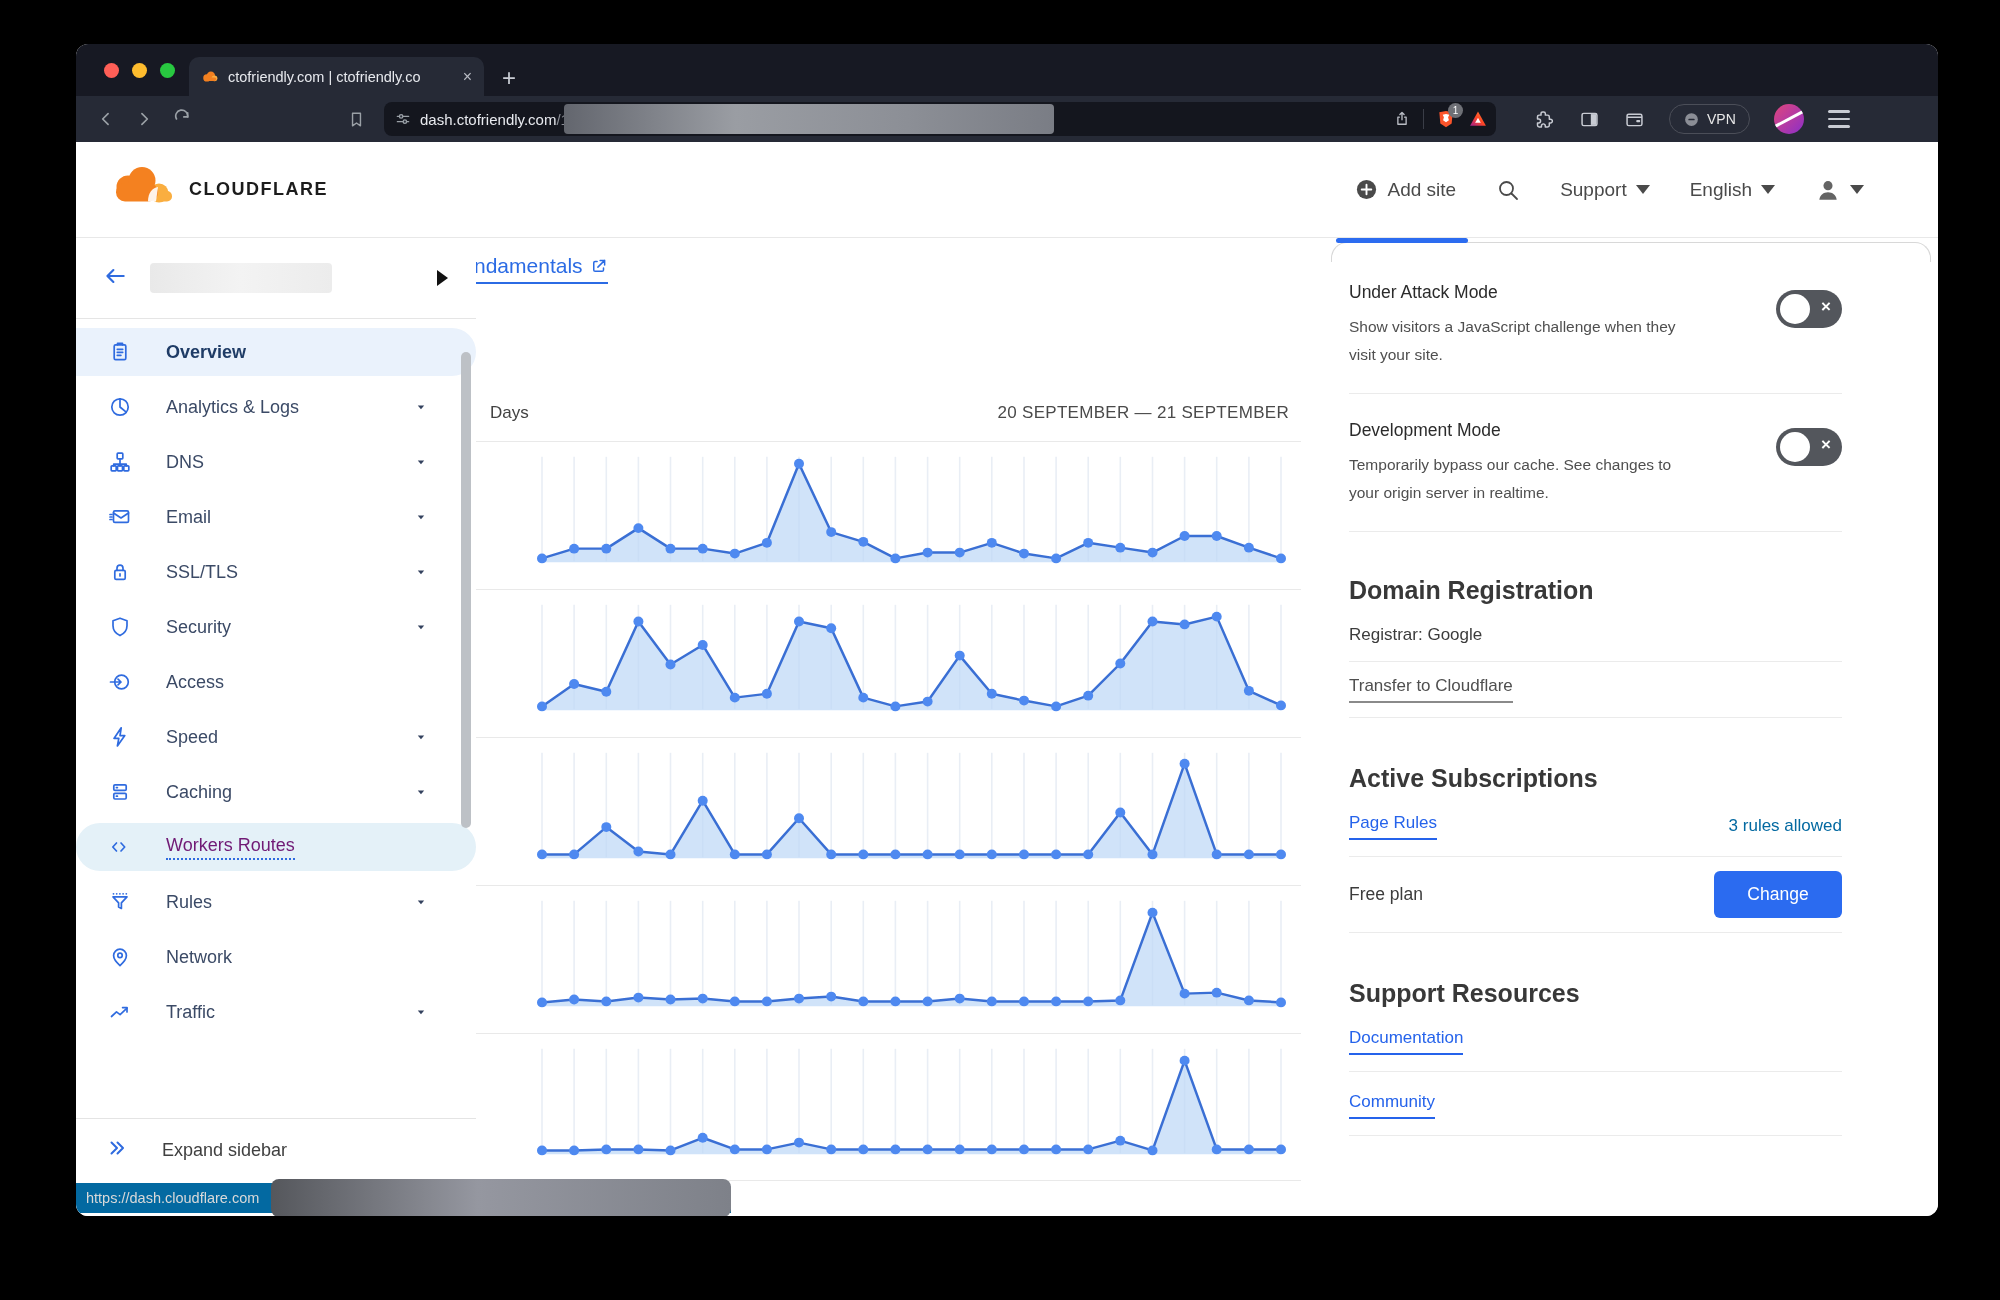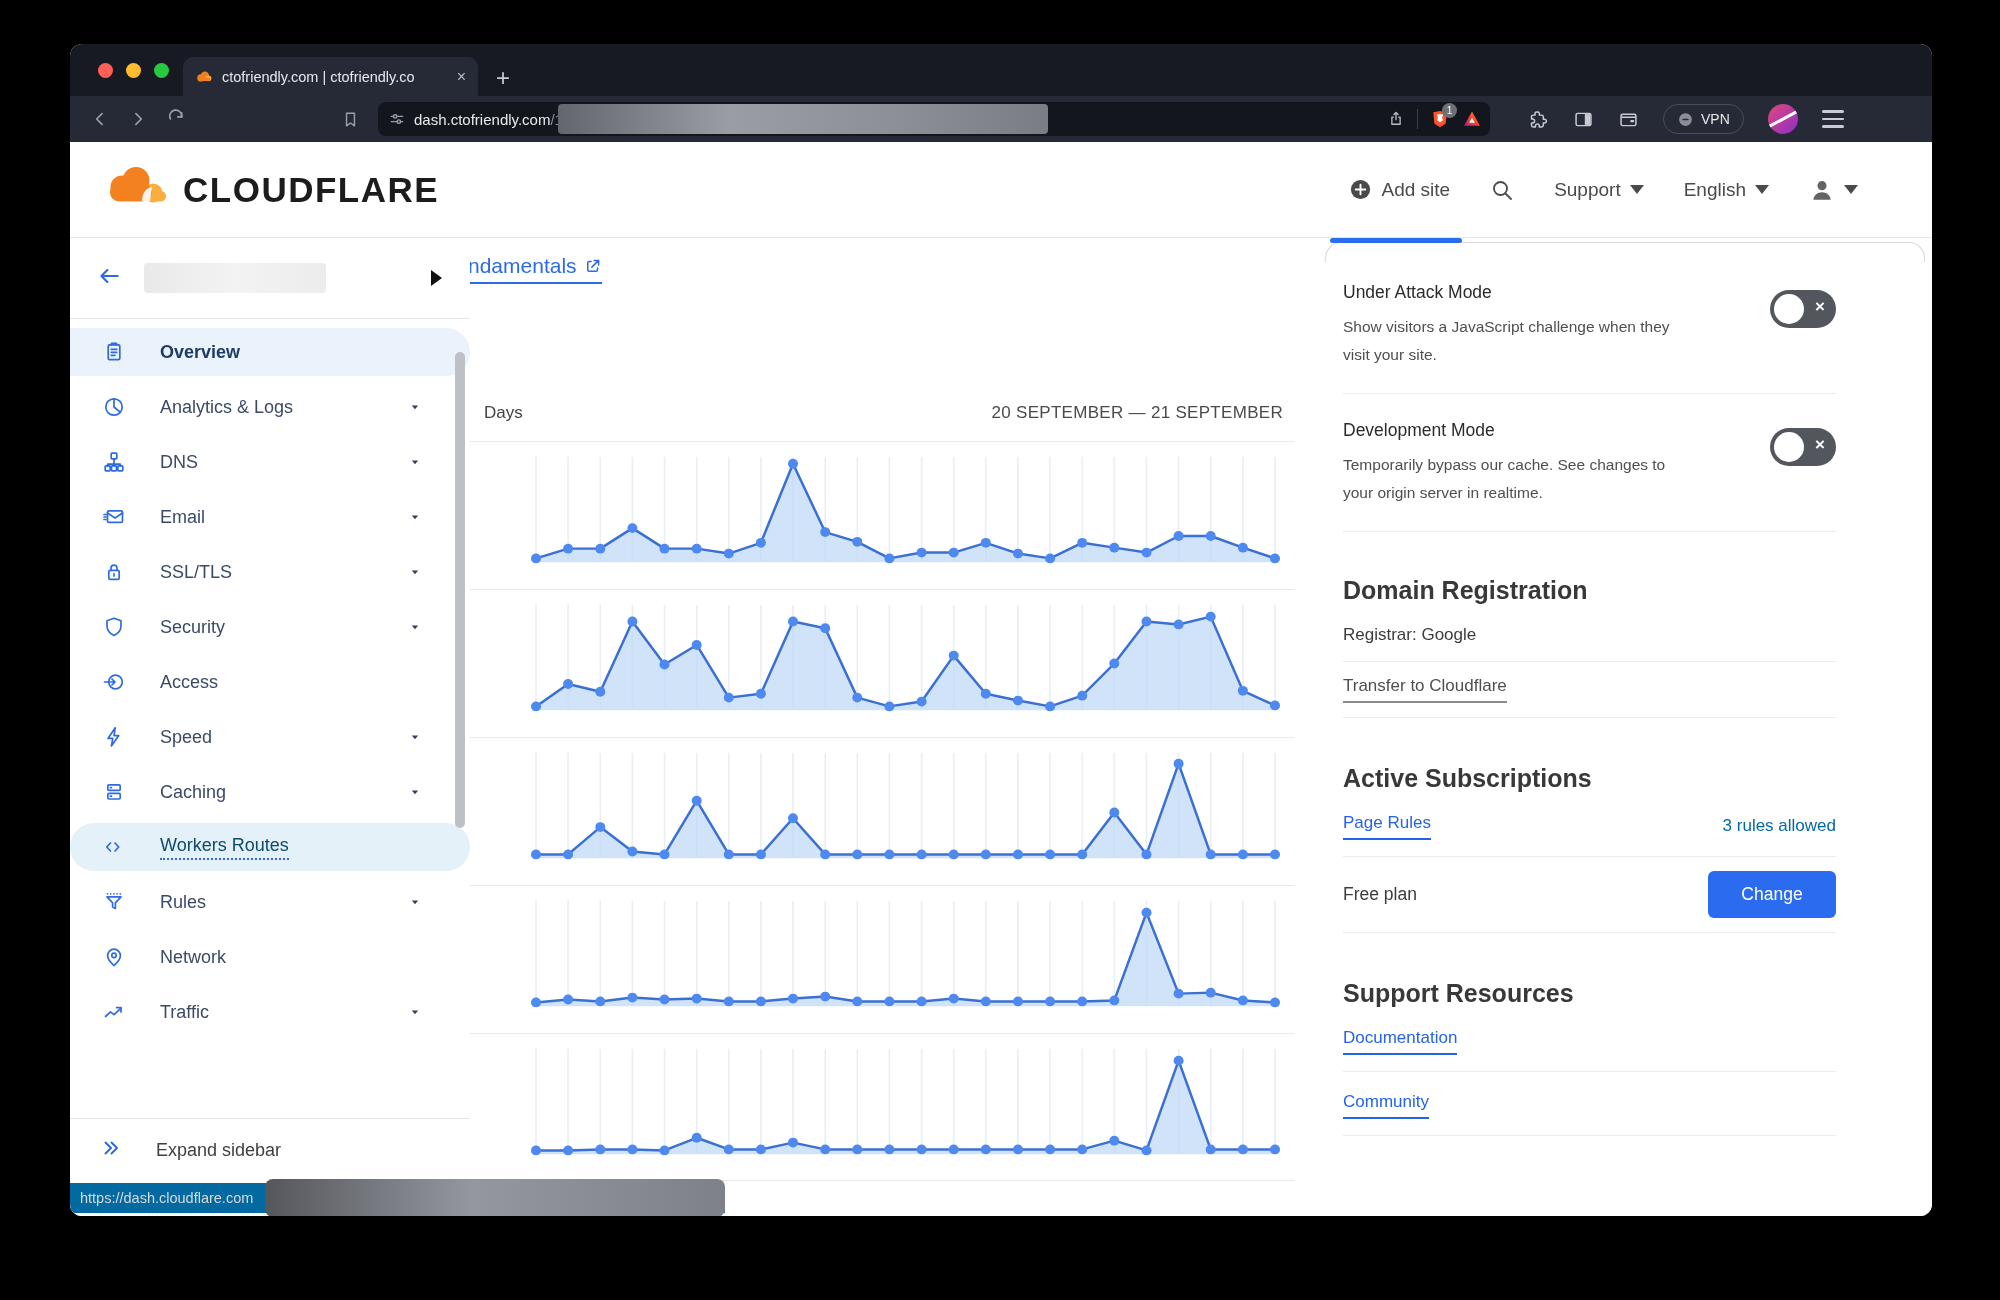--- a/index.html
+++ b/index.html
@@ -1,19 +1,19 @@
 <!DOCTYPE html>
 <html><head>
 <meta charset="utf-8">
 <style>
   * { margin:0; padding:0; box-sizing:border-box; }
   html,body { width:2000px; height:1300px; background:#000; overflow:hidden;
     font-family:"Liberation Sans", sans-serif; }
   .screen { position:relative; width:2000px; height:1300px; background:#000; }
-  .window { position:absolute; left:70px; top:44px; width:1862px; height:1172px;
+  .window { position:absolute; left:76px; top:44px; width:1862px; height:1172px;
     border-radius:12px; overflow:hidden; background:#fff; display:flex; flex-direction:column; }
 
   
   .tabbar { height:52px; background:#171923; display:flex; align-items:flex-end; flex:none; position:relative; }
   .traffic { position:absolute; left:28px; top:19px; display:flex; gap:13px; }
   .tl { width:15px; height:15px; border-radius:50%; }
   .tl.red{background:#ff5f57}.tl.yellow{background:#febc2e}.tl.green{background:#28c840}
   .tab { margin-left:113px; width:295px; height:39px; background:#262a36; border-radius:10px 10px 0 0;
     display:flex; align-items:center; padding:0 12px; gap:9px; }
   .tab-title { color:#e7e9ee; font-size:14.5px; white-space:nowrap; overflow:hidden; flex:1; }
@@ -59,21 +59,21 @@
     background:linear-gradient(90deg,#e9e9e9,#f3f3f3 50%,#ececec); }
   .collapse-tri { margin-left:auto; width:0; height:0; border-top:8px solid transparent; border-bottom:8px solid transparent; border-left:11px solid #111; }
   .sb-divider { height:1px; background:#e5e5e5; }
   .nav-list { padding-top:9px; }
   .nav-item { height:48px; margin-bottom:7px; display:flex; align-items:center; padding:0 48px 0 32px; }
   .nav-item.selected { background:#eaf2fc; border-radius:0 26px 26px 0; }
   .nav-item.hover { background:#e4f1f8; border-radius:26px; }
   .nav-icon { width:24px; height:24px; flex:none; display:inline-flex; }
   .nav-label { margin-left:34px; font-size:18px; color:#3b4a66; }
   .nav-label.bold { font-weight:bold; color:#1f3c66; }
-  .nav-item.hover .nav-label { border-bottom:2px dotted #2f6bdf; padding-bottom:2px; color:#0c4a6e; }
+  .nav-item.hover .nav-label { border-bottom:2px dotted #2f6bdf; padding-bottom:2px; color:#701a75; }
   .nav-caret { margin-left:auto; display:inline-flex; }
   .sb-scrollthumb { position:absolute; right:5px; top:114px; width:10px; height:476px; background:#bdc1c6; border-radius:5px; z-index:3; }
   .expand-row { position:absolute; left:0; right:0; bottom:35px; height:63px; background:#fff;
     border-top:1px solid #e4e4e4; display:flex; align-items:center; padding:0 0 0 30px; z-index:2; }
   .expand-label { margin-left:32px; font-size:18px; color:#404040; }
 
   
   .charts-col { width:825px; flex:none; }
   .breadcrumb-row { padding:16px 0 0 0; height:46px; overflow:hidden; }
   .doc-link { display:inline-flex; align-items:flex-start; gap:7px; color:#2b6be4; font-size:21px;
@@ -255,21 +255,21 @@
       <div class="cf-header">
         <div class="logo">
           <svg width="86" height="54" viewBox="0 0 86 54">
             <circle cx="58" cy="30" r="9.5" fill="#faae40"></circle>
             <rect x="50" y="28" width="21" height="10.5" rx="5" fill="#faae40"></rect>
             <circle cx="27" cy="24" r="11.5" fill="#f48120"></circle>
             <circle cx="41" cy="17.5" r="13.5" fill="#f48120"></circle>
             <rect x="15" y="20" width="42" height="18.5" rx="9" fill="#f48120"></rect>
             <path d="M57 24c-6 1-10 6-10 14.5h8z" fill="#fff" opacity=".9"></path>
           </svg>
-          <span style="font-size:35px;font-weight:800;letter-spacing:1.5px;color:#1c1c1c;margin-left:2px">CLOUDFLARE</span>
+          <span style="font-size:18px;font-weight:800;letter-spacing:1.5px;color:#1c1c1c;margin-left:2px">CLOUDFLARE</span>
         </div>
         <div class="cf-header-right">
           <div class="hdr-item">
             <svg width="23" height="23" viewBox="0 0 24 24">
                 <circle cx="12" cy="12" r="10" fill="#4a4a4a"></circle>
                 <path d="M12 7v10M7 12h10" stroke="#fff" stroke-width="2" stroke-linecap="round"></path>
               </svg>
             <span>Add site</span>
           </div>
           <span class="tb-icon">

